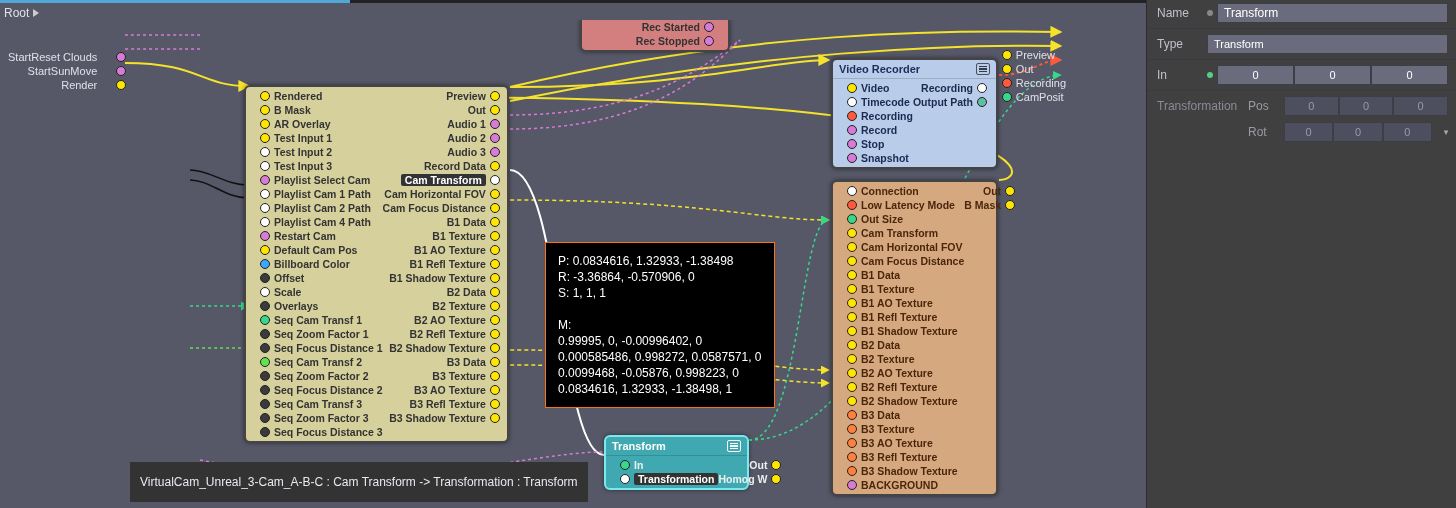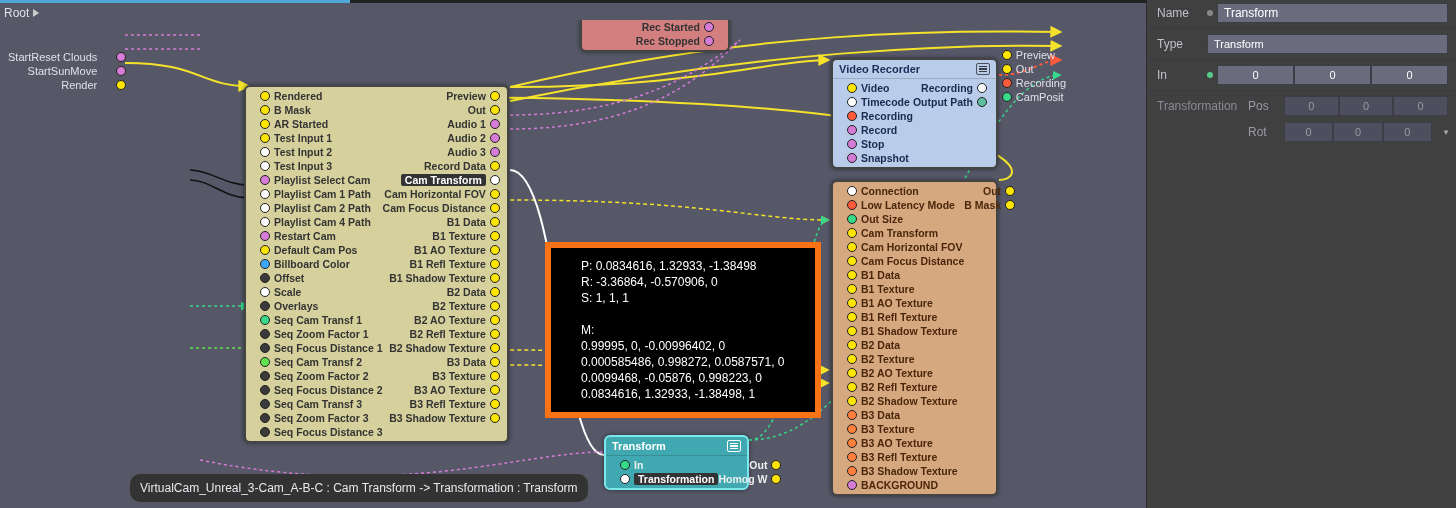--- a/index.html
+++ b/index.html
@@ -50,24 +50,24 @@
   .n-red     { background:#d37f7f; color:#521313;}
   .n-blue    { background:#b9cce9; }
   .n-blue .title{ color:#1a2f58;}
   .n-brown   { background:#d6a880; }
   .n-brown .title{ color:#4a260a;}
   .n-brown .port-label{ color:#4a260a;}
   .n-teal    { background:#3fa8b0; border-color:#7be8ef; }
   .n-teal .title{ color:#fff; }
 
   
-  .tooltip { position:absolute; background:#000; color:#fff; font-size:12px; padding:10px 30px; line-height:16px; white-space:pre; border:6px solid #f97316; }
-
-  
-  .status { position:absolute; left:130px; bottom:6px; background:#333; color:#e8e8f0; padding:7px 10px; border-radius:10px; font-size:12px; }
+  .tooltip { position:absolute; background:#000; color:#fff; font-size:12px; padding:10px 12px; line-height:16px; white-space:pre; border:1px solid #f97316; }
+
+  
+  .status { position:absolute; left:130px; bottom:6px; background:#333; color:#e8e8f0; padding:13px 10px; border-radius:0; font-size:12px; }
 
   
   .inspector { position:absolute; right:0; top:0; width:310px; height:508px; background:#404040; border-left:1px solid #2a2a33; }
   .inspector .row { display:flex; align-items:center; height:26px; border-bottom:0; }
   .inspector .lab { width:60px; padding-left:10px; color:#c0c0cc; font-size:12px; }
   .inspector input.text { flex:1; margin:2px 8px 2px 0; height:20px; background:#6a6c7e; border:1px solid #3d3d46; color:#fff; padding:0 6px; font-size:12px; }
   .inspector .val { flex:1; margin:2px 8px 2px 0; height:20px; background:#6a6c7e; border:1px solid #3d3d46; color:#fff; display:flex; align-items:center; padding:0 6px; }
   .inspector .numgrp { display:flex; gap:0; flex:1; margin-right:8px; }
   .inspector .numgrp .n { flex:1; height:20px; background:#6a6c7e; border:1px solid #3d3d46; color:#fff; text-align:center; line-height:18px; }
   .inspector .numgrp.dis .n { background:#4d4f5e; color:#9a9aa6; }
@@ -181,21 +181,21 @@
           <div class="port-row">
             <span class="port-dot" style="background:#ffe600"></span>
             <span class="port-label  ">Rendered</span>
           </div>
           <div class="port-row">
             <span class="port-dot" style="background:#ffe600"></span>
             <span class="port-label  ">B Mask</span>
           </div>
           <div class="port-row">
             <span class="port-dot" style="background:#ffe600"></span>
-            <span class="port-label  ">AR Started</span>
+            <span class="port-label  ">AR Overlay</span>
           </div>
           <div class="port-row">
             <span class="port-dot" style="background:#ffe600"></span>
             <span class="port-label  ">Test Input 1</span>
           </div>
           <div class="port-row">
             <span class="port-dot" style="background:#ffffff"></span>
             <span class="port-label  ">Test Input 2</span>
           </div>
           <div class="port-row">

